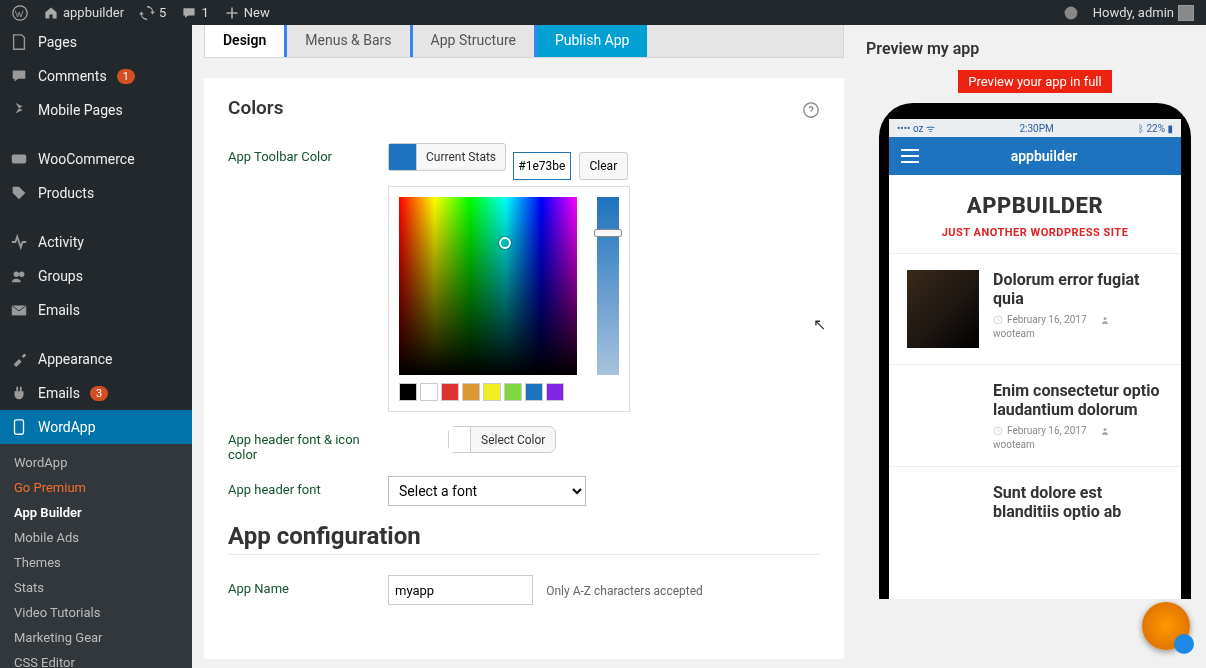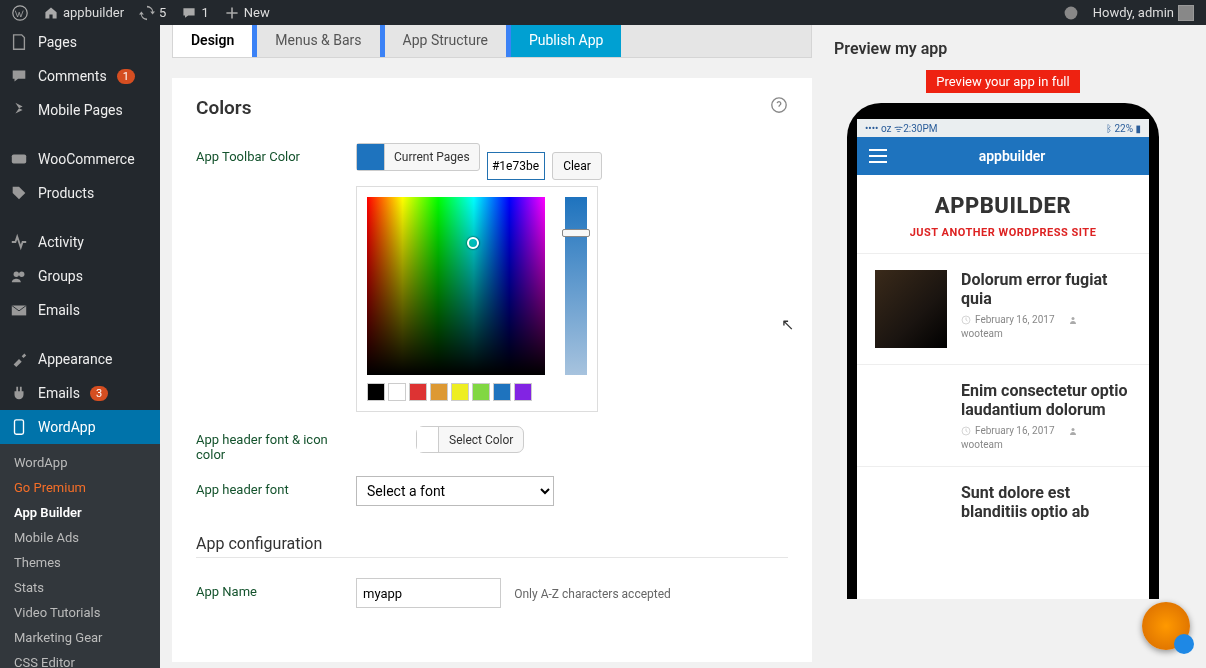--- a/index.html
+++ b/index.html
@@ -4,40 +4,40 @@
 <style>
 *{box-sizing:border-box;margin:0;padding:0;font-family:-apple-system,BlinkMacSystemFont,"Segoe UI",Roboto,sans-serif}
 body{background:#f1f1f1;width:1206px;height:668px;overflow:hidden;font-size:13px;color:#333}
 .adminbar{height:25px;background:#23282d;color:#ccc;display:flex;align-items:center;padding:0 8px;font-size:13px}
 .adminbar .left{display:flex;align-items:center;gap:7px}
 .adminbar .right{margin-left:auto;display:flex;align-items:center;gap:6px}
 .adminbar .item{display:flex;align-items:center;gap:4px;padding:0 4px;color:#ddd}
 .adminbar svg{width:16px;height:16px;fill:#aaa}
 .avatar-sm{width:16px;height:16px;background:#888;border:1px solid #999}
 .main{display:flex;height:643px}
-.sidebar{width:160px;background:#23282d;color:#eee;font-size:14px;flex-shrink:0}
+.sidebar{width:192px;background:#23282d;color:#eee;font-size:14px;flex-shrink:0}
 .sidebar .mi{display:flex;align-items:center;gap:10px;padding:8px 10px;color:#eee;position:relative}
 .sidebar .mi svg{width:18px;height:18px;fill:#999}
 .sidebar .mi.active{background:#0073aa;color:#fff}
 .sidebar .mi.active svg{fill:#fff}
 .sidebar .mi.active::after{content:"";position:absolute;right:-8px;top:50%;transform:translateY(-50%);border:8px solid transparent;border-right-color:#f1f1f1}
 .sidebar .badge{background:#d54e21;color:#fff;border-radius:9px;font-size:11px;padding:1px 6px;min-width:18px;text-align:center}
 .sidebar .sep{height:15px}
 .sidebar .sub{background:#32373c;padding:6px 0}
 .sidebar .sub .si{padding:5px 14px;color:#bbb;font-size:13px}
 .sidebar .sub .si.cur{color:#fff;font-weight:600}
 .sidebar .sub .si.hl{color:#f56e28}
 .content{flex:1;display:flex;gap:20px;padding:0 12px;overflow:hidden}
 .left-col{width:640px;flex-shrink:0}
 .tabs{display:flex;background:#e5e5e5;height:33px;border:1px solid #d5d5d5;border-top:none}
-.tab{padding:7px 18px 0;font-size:14px;color:#555;border-right:5px solid #3b82f6}
+.tab{padding:7px 18px 0;font-size:14px;color:#555;border-right:3px solid #3b82f6}
 .tab.active{background:#fff;color:#000;font-weight:600}
 .tab.pub{background:#00a0d2;color:#fff;border:none}
 .panel{background:#fff;margin-top:20px;padding:18px 24px 40px}
-.panel-head{display:flex;align-items:flex-start;margin-bottom:24px}
+.panel-head{display:flex;align-items:flex-end;margin-bottom:24px}
 .panel-head h2{font-size:19px;font-weight:600}
 .panel-head .right{margin-left:auto;display:flex;align-items:center;gap:8px;font-size:18px;color:#555}
 .panel-head .right svg{width:18px;height:18px;fill:none;stroke:#888;stroke-width:1.5}
 .row{display:flex;margin-bottom:14px}
 .row .lbl{width:160px;font-size:13px;color:#14532d;padding-top:6px}
 .row .ctl{flex:1}
 .cp-btn{display:inline-flex;align-items:center;border:1px solid #ccc;border-radius:3px;background:#f7f7f7;height:28px;font-size:12px;cursor:pointer}
 .cp-swatch{width:28px;height:26px;background:#1e73be;border-right:1px solid #ccc}
 .cp-btn span{padding:0 9px}
 .cp-hex{border:1px solid #2271b1;height:28px;width:58px;font-size:12px;padding:0 4px;margin-left:4px}
@@ -47,32 +47,32 @@
 .satval{width:178px;height:178px;position:relative;background:linear-gradient(to bottom,transparent,#000),linear-gradient(to right,red,#ff0,#0f0,#0ff,#00f,#f0f);cursor:crosshair}
 .satval .handle{position:absolute;width:12px;height:12px;border:2px solid #fff;border-radius:50%;left:100px;top:40px;box-shadow:0 0 2px #000}
 .hue{width:22px;height:178px;background:linear-gradient(#1e73be,#a7c3de);position:relative;cursor:pointer}
 .hue .h-handle{position:absolute;left:-3px;top:32px;width:28px;height:8px;border:1px solid #888;background:#f7f7f7;border-radius:2px}
 .palette{display:flex;gap:3px;margin-top:8px}
 .pal{width:18px;height:18px;border:1px solid #ccc;cursor:pointer}
 .sel-btn{display:inline-flex;align-items:center;border:1px solid #ccc;border-radius:7px;background:#f7f7f7;height:27px;font-size:12px;cursor:pointer}
 .sel-btn .sw{width:22px;height:25px;background:#fff;border-right:1px solid #ccc}
 .sel-btn span{padding:0 10px}
 select.font{height:30px;width:198px;font-size:14px;padding:2px 6px;border:1px solid #bbb;background:#fff}
-.section-h{font-size:16px;font-weight:400;margin:28px 0 4px}
+.section-h{font-size:24px;font-weight:700;margin:16px 0 4px}
 hr{border:none;border-top:1px solid #e5e5e5;margin-bottom:20px}
 .appname{height:30px;width:145px;border:1px solid #ccc;padding:0 6px;font-size:13px}
 .hint{font-size:12px;color:#666;margin-left:10px}
 .right-col{width:342px;flex-shrink:0;margin-top:8px}
 .preview-h{font-size:16px;font-weight:600;margin:6px 2px 16px}
 .preview-full{text-align:center;margin-bottom:14px}
 .preview-full a{background:#e21;color:#fff;padding:4px 10px;font-size:13px;text-decoration:none}
 .phone{width:312px;margin:0 auto;background:#000;border-radius:34px 34px 0 0;padding:16px 10px 0}
 .phone-inner{background:#fff;height:480px;overflow:hidden}
 .statusbar{height:18px;background:#eaeef0;display:flex;align-items:center;padding:0 8px;font-size:10px;color:#2a5d9a}
-.statusbar .mid{flex:1;}
+.statusbar .mid{flex:1;text-align:center}
 .app-hdr{background:#1e73be;color:#fff;height:38px;display:flex;align-items:center;padding:0 12px}
 .app-hdr .ham{width:18px;height:14px;display:flex;flex-direction:column;justify-content:space-between}
 .app-hdr .ham span{height:2px;background:#fff}
 .app-hdr .ttl{flex:1;text-align:center;font-weight:600;font-size:14px}
 .hero{text-align:center;padding:18px 10px 14px}
 .hero h1{font-size:22px;font-weight:800;letter-spacing:.5px;margin-bottom:8px}
 .hero .tag{color:#d22;font-size:11px;font-weight:700;letter-spacing:.5px}
 .post{display:flex;gap:14px;padding:16px 18px;border-top:1px solid #eee}
 .post .thumb{width:72px;height:78px;background:linear-gradient(135deg,#3a2a1a,#1a1410 60%,#000);flex-shrink:0}
 .post .pc h3{font-size:16px;font-weight:700;margin-bottom:6px}
@@ -241,21 +241,21 @@
                 <path d="M8 8a2 2 0 1 1 3 2c-1 .5-1 1-1 2M10 15h0"></path>
               </svg>
           </div>
         </div>
 
         <div class="row">
           <div class="lbl">App Toolbar Color</div>
           <div class="ctl" style="position:relative">
             <div class="cp-btn">
               <div class="cp-swatch"></div>
-              <span>Current Pages</span>
+              <span>Current Stats</span>
             </div>
             <input class="cp-hex" value="#1e73be" style="">
             <button class="cp-clear">Clear</button>
             <div class="cursor">↖</div>
             <br>
             <div class="picker">
               <div class="picker-top">
                 <div class="satval">
                     <div class="handle"></div>
                   </div>

